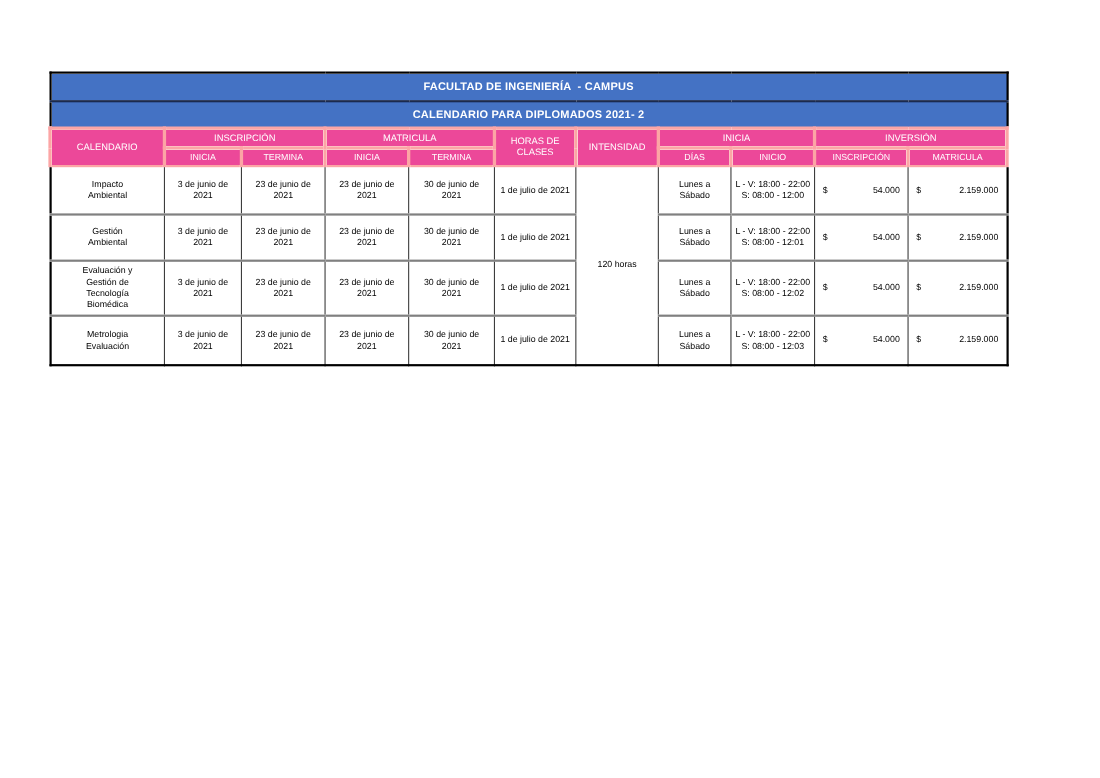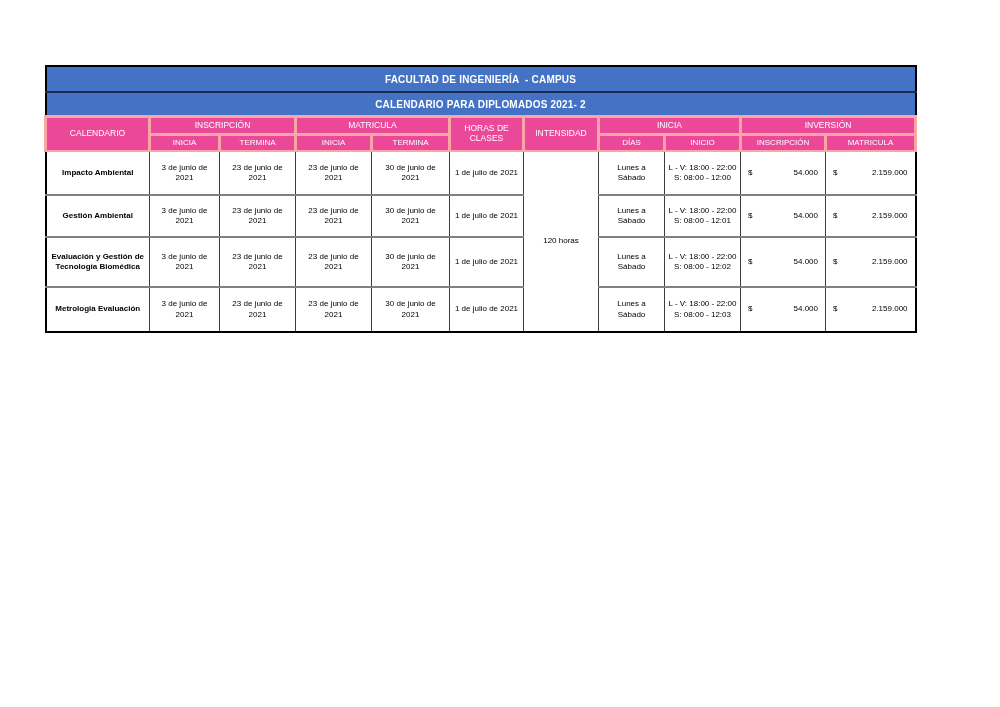--- a/index.html
+++ b/index.html
@@ -55,23 +55,23 @@
   
   tr.body td {
     background: #ffffff;
     border-left: 1px solid #3d3d3d;
     border-right: 1px solid #3d3d3d;
     font-size: 8px;
     line-height: 1.3;
   }
   tr.rsep td { border-top: 2px solid #808080; }
   td.name {
-    font-weight: bold;
+    font-weight: normal;
     font-size: 9px;
-    padding: 0 3px;
+    padding: 0 22px;
     line-height: 1.35;
   }
   td.date { padding: 0 4px; }
   td.pre  { white-space: pre-line; padding: 0 2px; }
   td.intens {
     font-size: 8px;
     border-left: 1px solid #000;
     border-right: 1px solid #000;
     background: #ffffff;
   }

